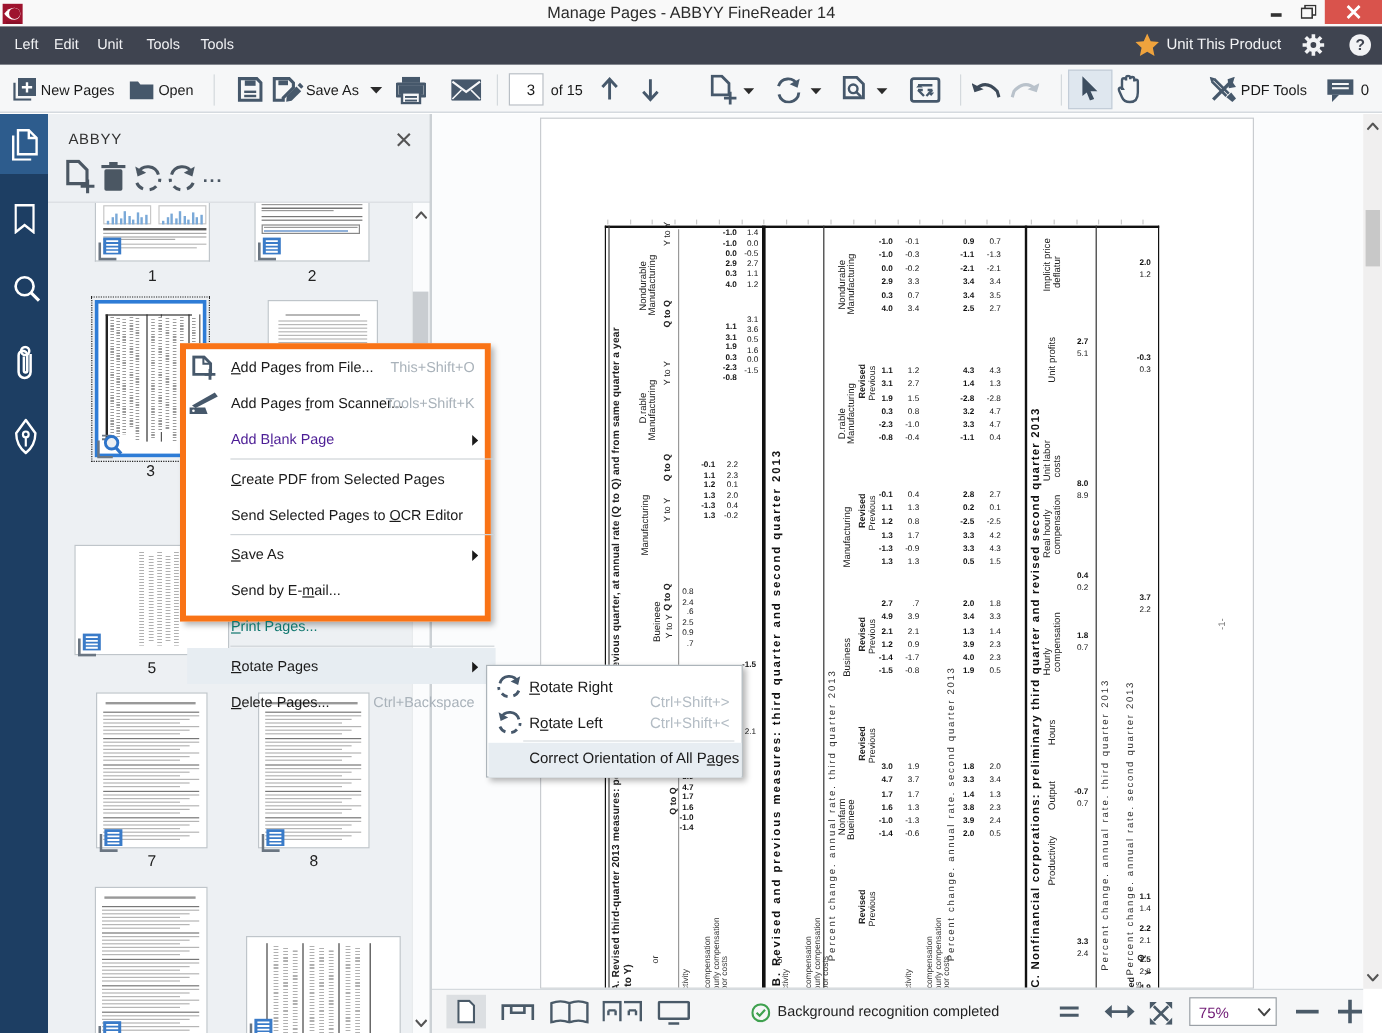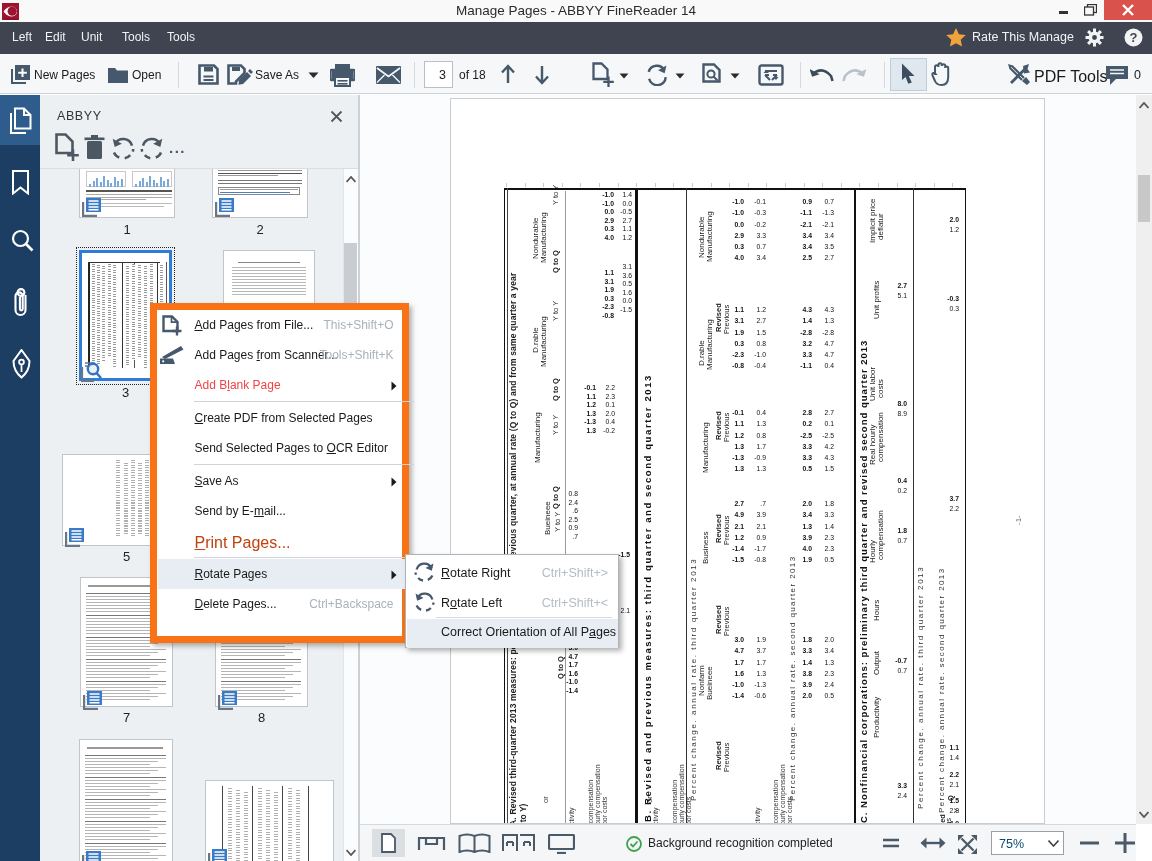--- a/index.html
+++ b/index.html
@@ -24,21 +24,21 @@
   </svg>
 <div style="position:absolute;left:0px;top:22px;width:1152px;height:32px;background:#3f4450;"></div>
 <div class="abs" style="left:12px;top:30px;font-size:12px;color:#f2f3f5">Left</div>
 <div class="abs" style="left:45px;top:30px;font-size:12px;color:#f2f3f5">Edit</div>
 <div class="abs" style="left:81px;top:30px;font-size:12px;color:#f2f3f5">Unit</div>
 <div class="abs" style="left:122px;top:30px;font-size:12px;color:#f2f3f5">Tools</div>
 <div class="abs" style="left:167px;top:30px;font-size:12px;color:#f2f3f5">Tools</div>
 <svg class="abs" style="left:946px;top:28px" width="20" height="19" viewBox="0 0 20 19">
 <path d="M10 0 L12.9 6.3 L19.8 7.1 L14.7 11.8 L16.1 18.6 L10 15.2 L3.9 18.6 L5.3 11.8 L0.2 7.1 L7.1 6.3 Z" fill="#efa33d"></path>
   </svg>
-<div class="abs" style="left:972px;top:30px;font-size:12.5px;color:#f2f3f5">Rate This Manage</div>
+<div class="abs" style="left:972px;top:30px;font-size:12.5px;color:#f2f3f5">Unit This Product</div>
 <svg class="abs" style="left:1085px;top:28px" width="19" height="19" viewBox="0 0 19 19">
 <g fill="#f2f3f5">
       <circle cx="9.5" cy="9.5" r="6"></circle>
 <g stroke="#f2f3f5" stroke-width="3">
 <path d="M9.5 0.5 V4 M9.5 15 V18.5 M0.5 9.5 H4 M15 9.5 H18.5 M3.1 3.1 L5.6 5.6 M13.4 13.4 L15.9 15.9 M15.9 3.1 L13.4 5.6 M5.6 13.4 L3.1 15.9"></path>
       </g>
     </g>
 <circle cx="9.5" cy="9.5" r="2.4" fill="#3f4450"></circle>
   </svg>
 <svg class="abs" style="left:1124px;top:28px" width="19" height="19" viewBox="0 0 19 19">
@@ -82,21 +82,21 @@
     <rect x="7.5" y="19" width="10" height="1.6" fill="#46586b"></rect>
   </svg>
 <svg class="abs" style="left:376px;top:66px" width="25" height="18" viewBox="0 0 25 18">
 <rect width="25" height="18" rx="1" fill="#46586b"></rect>
 <path d="M1 2 L12.5 10.5 L24 2" stroke="#f6f7f8" stroke-width="1.8" fill="none"></path>
 <path d="M1 16.5 L8.5 9 M24 16.5 L16.5 9" stroke="#f6f7f8" stroke-width="1.4"></path>
   </svg>
 <div style="position:absolute;left:414px;top:62px;width:1px;height:26px;background:#d4d9dd;"></div>
 <div style="position:absolute;left:424px;top:61px;width:29px;height:27px;background:#fff;border:1px solid #b9bfc5;"></div>
 <div class="abs" style="left:424px;top:68px;width:22px;text-align:right;font-size:12.5px;color:#1a1a1a">3</div>
-<div class="abs" style="left:459px;top:68px;font-size:12px;color:#1a1a1a">of 18</div>
+<div class="abs" style="left:459px;top:68px;font-size:12px;color:#1a1a1a">of 15</div>
 <svg class="abs" style="left:500px;top:64px" width="16" height="21" viewBox="0 0 16 21">
 <path d="M8 2 V19 M2 8.5 L8 2 L14 8.5" stroke="#46586b" stroke-width="2.4" fill="none"></path>
   </svg>
 <svg class="abs" style="left:534px;top:64px" width="16" height="21" viewBox="0 0 16 21">
 <path d="M8 2 V19 M2 12.5 L8 19 L14 12.5" stroke="#46586b" stroke-width="2.4" fill="none"></path>
   </svg>
 <svg class="abs" style="left:592px;top:62px" width="22" height="26" viewBox="0 0 22 26">
 <path d="M1.5 1.5 H9.5 L15.5 7.5 V17 H1.5 Z" fill="none" stroke="#46586b" stroke-width="2.3"></path>
 <path d="M16.5 14.5 V25 M11.3 19.8 H21.8" stroke="#46586b" stroke-width="2.3"></path>
   </svg>
@@ -141,21 +141,21 @@
 <svg class="abs" style="left:931px;top:62px" width="20" height="25" viewBox="0 0 20 25">
 <path d="M4 12 V5 q0-1.8 1.7-1.8 T7.4 5 V3 q0-1.8 1.7-1.8 T10.8 3 v1 q0-1.8 1.7-1.8 T14.2 4 v2 q0-1.6 1.5-1.6 T17.2 6 V15 q0 8-6.6 8 -5 0-6.6-4 L1.6 13.6 q-0.9-2 0.9-2.6 1.4-0.4 2.2 1 z" fill="none" stroke="#46586b" stroke-width="2"></path>
   </svg>
 <svg class="abs" style="left:1008px;top:64px" width="23" height="21" viewBox="0 0 23 21">
 <path d="M3 19 L17 5" stroke="#46586b" stroke-width="2.8"></path>
 <path d="M15 2 l6-2 -1.5 5 2.5 3.5 -6 1 z" fill="#46586b"></path>
 <path d="M4 2 L16 14 M2 4 L14 16" stroke="#46586b" stroke-width="2.2"></path>
 <path d="M0 0 l5 1.5 -3.5 3.5 z" fill="#46586b"></path>
 <path d="M14 17 l4-4 4 5 -3 3 z" fill="#46586b"></path>
   </svg>
-<div class="abs" style="left:1034px;top:68px;font-size:16px;color:#1a1a1a">PDF Tools</div>
+<div class="abs" style="left:1034px;top:68px;font-size:12px;color:#1a1a1a">PDF Tools</div>
 <svg class="abs" style="left:1106px;top:66px" width="22" height="19" viewBox="0 0 22 19">
 <rect x="0" y="0" width="22" height="13" fill="#46586b"></rect>
 <path d="M4 13 L4 19 L10 13 Z" fill="#46586b"></path>
 <path d="M4 4 H18 M4 7.5 H18" stroke="#f6f7f8" stroke-width="1.6"></path>
   </svg>
 <div class="abs" style="left:1134px;top:68px;font-size:12.5px;color:#1a1a1a">0</div>
 <div style="position:absolute;left:0px;top:95px;width:40px;height:766px;background:#1d3e63;"></div>
 <div style="position:absolute;left:0px;top:95px;width:40px;height:50px;background:#2d5c8d;"></div>
 <svg class="abs" style="left:10px;top:107px" width="22" height="27" viewBox="0 0 22 27">
 <path d="M1 6 V26 H16" stroke="#fff" stroke-width="2" fill="none"></path>
@@ -922,79 +922,79 @@
   </svg>
 <svg class="abs" style="left:920px;top:837px" width="26" height="12" viewBox="0 0 26 12">
 <path d="M4 6 H22" stroke="#4a5a68" stroke-width="2.4"></path>
 <path d="M6.5 0.5 L0.5 6 L6.5 11.5 Z M19.5 0.5 L25.5 6 L19.5 11.5 Z" fill="#4a5a68"></path>
   </svg>
 <svg class="abs" style="left:958px;top:835px" width="19" height="19" viewBox="0 0 19 19">
 <path d="M3.5 3.5 L15.5 15.5 M15.5 3.5 L3.5 15.5" stroke="#4a5a68" stroke-width="2.2"></path>
 <path d="M0 0 H6 L0 6 Z M19 0 V6 L13 0 Z M0 19 H6 L0 13 Z M19 19 H13 L19 13 Z" fill="#4a5a68"></path>
   </svg>
 <div style="position:absolute;left:991px;top:831px;width:73px;height:24px;background:#fff;border:1px solid #9aa0a6;"></div>
-<div class="abs" style="left:999px;top:837px;font-size:12.5px;color:#0c4a6e">75%</div>
+<div class="abs" style="left:999px;top:837px;font-size:12.5px;color:#701a75">75%</div>
 <svg class="abs" style="left:1048px;top:840px" width="11" height="7" viewBox="0 0 11 7">
 <path d="M0.5 0.5 L5.5 6 L10.5 0.5" stroke="#444" stroke-width="1.6" fill="none"></path>
   </svg>
 <svg class="abs" style="left:1080px;top:841px" width="19" height="4" viewBox="0 0 19 4">
     <path d="M0 2 H19" stroke="#4a5a68" stroke-width="3"></path>
   </svg>
 <svg class="abs" style="left:1115px;top:833px" width="20" height="20" viewBox="0 0 20 20">
     <path d="M10 0 V20 M0 10 H20" stroke="#4a5a68" stroke-width="3"></path>
   </svg>
-<div class="abs" style="left:149.5px;top:303px;width:259px;height:340px;background:#fff;border:7px solid #f97316;box-shadow:3px 3px 5px rgba(0,0,0,0.3)">
+<div class="abs" style="left:149.5px;top:286px;width:259px;height:232px;background:#fff;border:5px solid #f97316;box-shadow:3px 3px 5px rgba(0,0,0,0.3)">
 <div style="position:absolute;left:38px;top:8px;font-size:12px;color:#1a1a1a;white-space:nowrap"><u>A</u>dd Pages from File...</div>
 <div style="position:absolute;right:8px;top:8px;font-size:12px;color:#a9b2ba">This+Shift+O</div>
 <svg style="position:absolute;left:5px;top:5px" width="20" height="21" viewBox="0 0 20 21">
 <path d="M1.5 1.5 H10 L15.5 7 V16 H1.5 Z" fill="none" stroke="#46586b" stroke-width="2.4"></path>
 <path d="M9.5 1.5 V7.2 H15.5" fill="none" stroke="#46586b" stroke-width="1.7"></path>
 <path d="M15 11.5 V20.5 M10.5 16 H19.5" stroke="#46586b" stroke-width="2.4"></path>
     </svg>
 <div style="position:absolute;left:38px;top:38px;font-size:12px;color:#1a1a1a;white-space:nowrap">Add Pages <u>f</u>rom Scanner...</div>
 <div style="position:absolute;right:8px;top:38px;font-size:12px;color:#a9b2ba">Tools+Shift+K</div>
 <svg style="position:absolute;left:2px;top:34px" width="28" height="21" viewBox="0 0 28 21">
 <path d="M3 13 L22 2 L24.5 5.5 L6 15 Z" fill="#46586b"></path>
 <path d="M1 14.5 H14 L16 20 H1 Z" fill="#46586b"></path>
 <circle cx="4.2" cy="17.3" r="1.1" fill="#fff"></circle>
     </svg>
-<div style="position:absolute;left:38px;top:68px;font-size:12px;color:#ef4444;white-space:nowrap">Add B<u>l</u>ank Page</div>
+<div style="position:absolute;left:38px;top:68px;font-size:12px;color:#4c1d95;white-space:nowrap">Add B<u>l</u>ank Page</div>
 <svg style="position:absolute;right:5px;top:71px" width="6" height="10" viewBox="0 0 6 10">
       <path d="M0.5 0.5 L5.5 5 L0.5 9.5 Z" fill="#1a1a1a"></path>
     </svg>
 <div style="position:absolute;left:37px;top:91px;width:220px;height:1px;background:#cfd4d8"></div>
 <div style="position:absolute;left:38px;top:101px;font-size:12px;color:#1a1a1a;white-space:nowrap"><u>C</u>reate PDF from Selected Pages</div>
 <div style="position:absolute;left:38px;top:131px;font-size:12px;color:#1a1a1a;white-space:nowrap">Send Selected Pages to <u>O</u>CR Editor</div>
 <div style="position:absolute;left:37px;top:154px;width:220px;height:1px;background:#cfd4d8"></div>
 <div style="position:absolute;left:38px;top:164px;font-size:12px;color:#1a1a1a;white-space:nowrap"><u>S</u>ave As</div>
 <svg style="position:absolute;right:5px;top:167px" width="6" height="10" viewBox="0 0 6 10">
       <path d="M0.5 0.5 L5.5 5 L0.5 9.5 Z" fill="#1a1a1a"></path>
     </svg>
 <div style="position:absolute;left:38px;top:194px;font-size:12px;color:#1a1a1a;white-space:nowrap">Send by E-<u>m</u>ail...</div>
-<div style="position:absolute;left:38px;top:224px;font-size:16px;color:#c2410c;white-space:nowrap"><u>P</u>rint Pages...</div>
+<div style="position:absolute;left:38px;top:224px;font-size:12px;color:#0f766e;white-space:nowrap"><u>P</u>rint Pages...</div>
 <div style="position:absolute;left:37px;top:247px;width:220px;height:1px;background:#cfd4d8"></div>
 <div style="position:absolute;left:1px;top:249px;width:257px;height:30px;background:#e7edf2"></div>
 <div style="position:absolute;left:38px;top:257px;font-size:12px;color:#1a1a1a;white-space:nowrap"><u>R</u>otate Pages</div>
 <svg style="position:absolute;right:5px;top:260px" width="6" height="10" viewBox="0 0 6 10">
       <path d="M0.5 0.5 L5.5 5 L0.5 9.5 Z" fill="#1a1a1a"></path>
     </svg>
 <div style="position:absolute;left:38px;top:287px;font-size:12px;color:#1a1a1a;white-space:nowrap"><u>D</u>elete Pages...</div>
 <div style="position:absolute;right:8px;top:287px;font-size:12px;color:#a9b2ba">Ctrl+Backspace</div>
 </div>
 <div class="abs" style="left:405px;top:554px;width:214px;height:93.5px;background:#fff;border:1px solid #acb4ba;box-shadow:3px 3px 5px rgba(0,0,0,0.3)">
 <div style="position:absolute;left:1px;top:63.5px;width:211px;height:29px;background:#e7edf2"></div>
 <svg style="position:absolute;left:8px;top:7px" width="21" height="21" viewBox="0 0 21 21">
 <path d="M2.6 7.5 A8 8 0 0 1 17.5 6.2" stroke="#46586b" stroke-width="2.3" fill="none"></path>
 <path d="M19.5 1.5 L17.8 8.8 L11.5 6.0 Z" fill="#46586b"></path>
 <path d="M18.4 13.5 A8 8 0 0 1 13.8 17.9" stroke="#46586b" stroke-width="2.3" fill="none"></path>
 <path d="M9.0 18.5 A8 8 0 0 1 4.2 15.9" stroke="#46586b" stroke-width="2.3" fill="none"></path>
 <path d="M1.9 12.8 A8 8 0 0 1 1.6 10.5" stroke="#46586b" stroke-width="2.3" fill="none"></path>
     </svg>
 <div style="position:absolute;left:35px;top:11px;font-size:12.5px;color:#1a1a1a"><u>R</u>otate Right</div>
-<div style="position:absolute;right:10px;top:11px;font-size:12.5px;color:#b3bcc4">Ctrl+Shift+&gt;</div>
+<div style="position:absolute;right:10px;top:23px;font-size:12.5px;color:#b3bcc4">Ctrl+Shift+&gt;</div>
 <svg style="position:absolute;left:8px;top:37px" width="21" height="21" viewBox="0 0 21 21">
 <path d="M18.4 7.5 A8 8 0 0 0 3.5 6.2" stroke="#46586b" stroke-width="2.3" fill="none"></path>
 <path d="M1.5 1.5 L3.2 8.8 L9.5 6.0 Z" fill="#46586b"></path>
 <path d="M2.6 13.5 A8 8 0 0 0 7.2 17.9" stroke="#46586b" stroke-width="2.3" fill="none"></path>
 <path d="M12.0 18.5 A8 8 0 0 0 16.8 15.9" stroke="#46586b" stroke-width="2.3" fill="none"></path>
 <path d="M19.1 12.8 A8 8 0 0 0 19.4 10.5" stroke="#46586b" stroke-width="2.3" fill="none"></path>
     </svg>
 <div style="position:absolute;left:35px;top:41px;font-size:12.5px;color:#1a1a1a">R<u>o</u>tate Left</div>
 <div style="position:absolute;right:10px;top:41px;font-size:12.5px;color:#b3bcc4">Ctrl+Shift+&lt;</div>
 <div style="position:absolute;left:30px;top:61.5px;width:176px;height:1px;background:#d8dcdf"></div>

